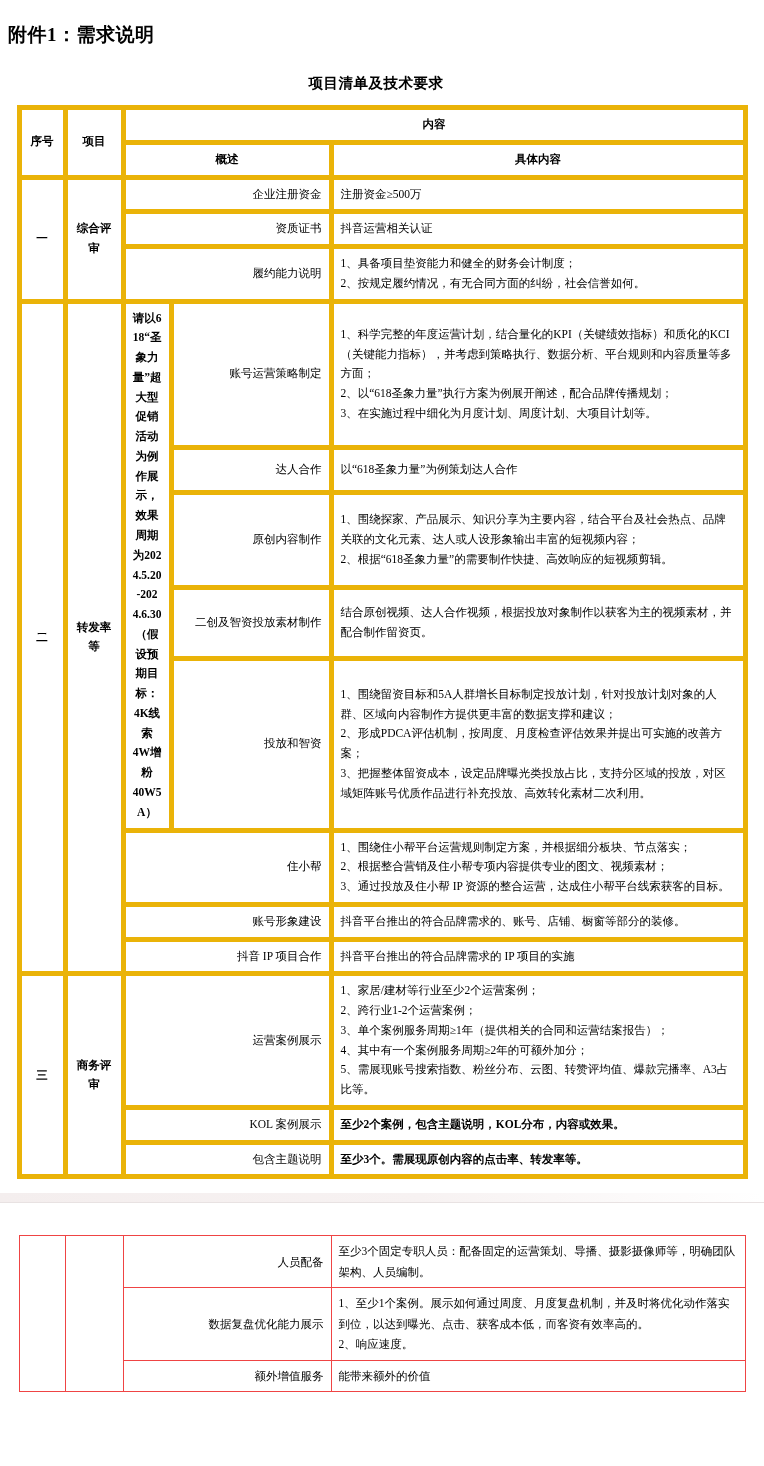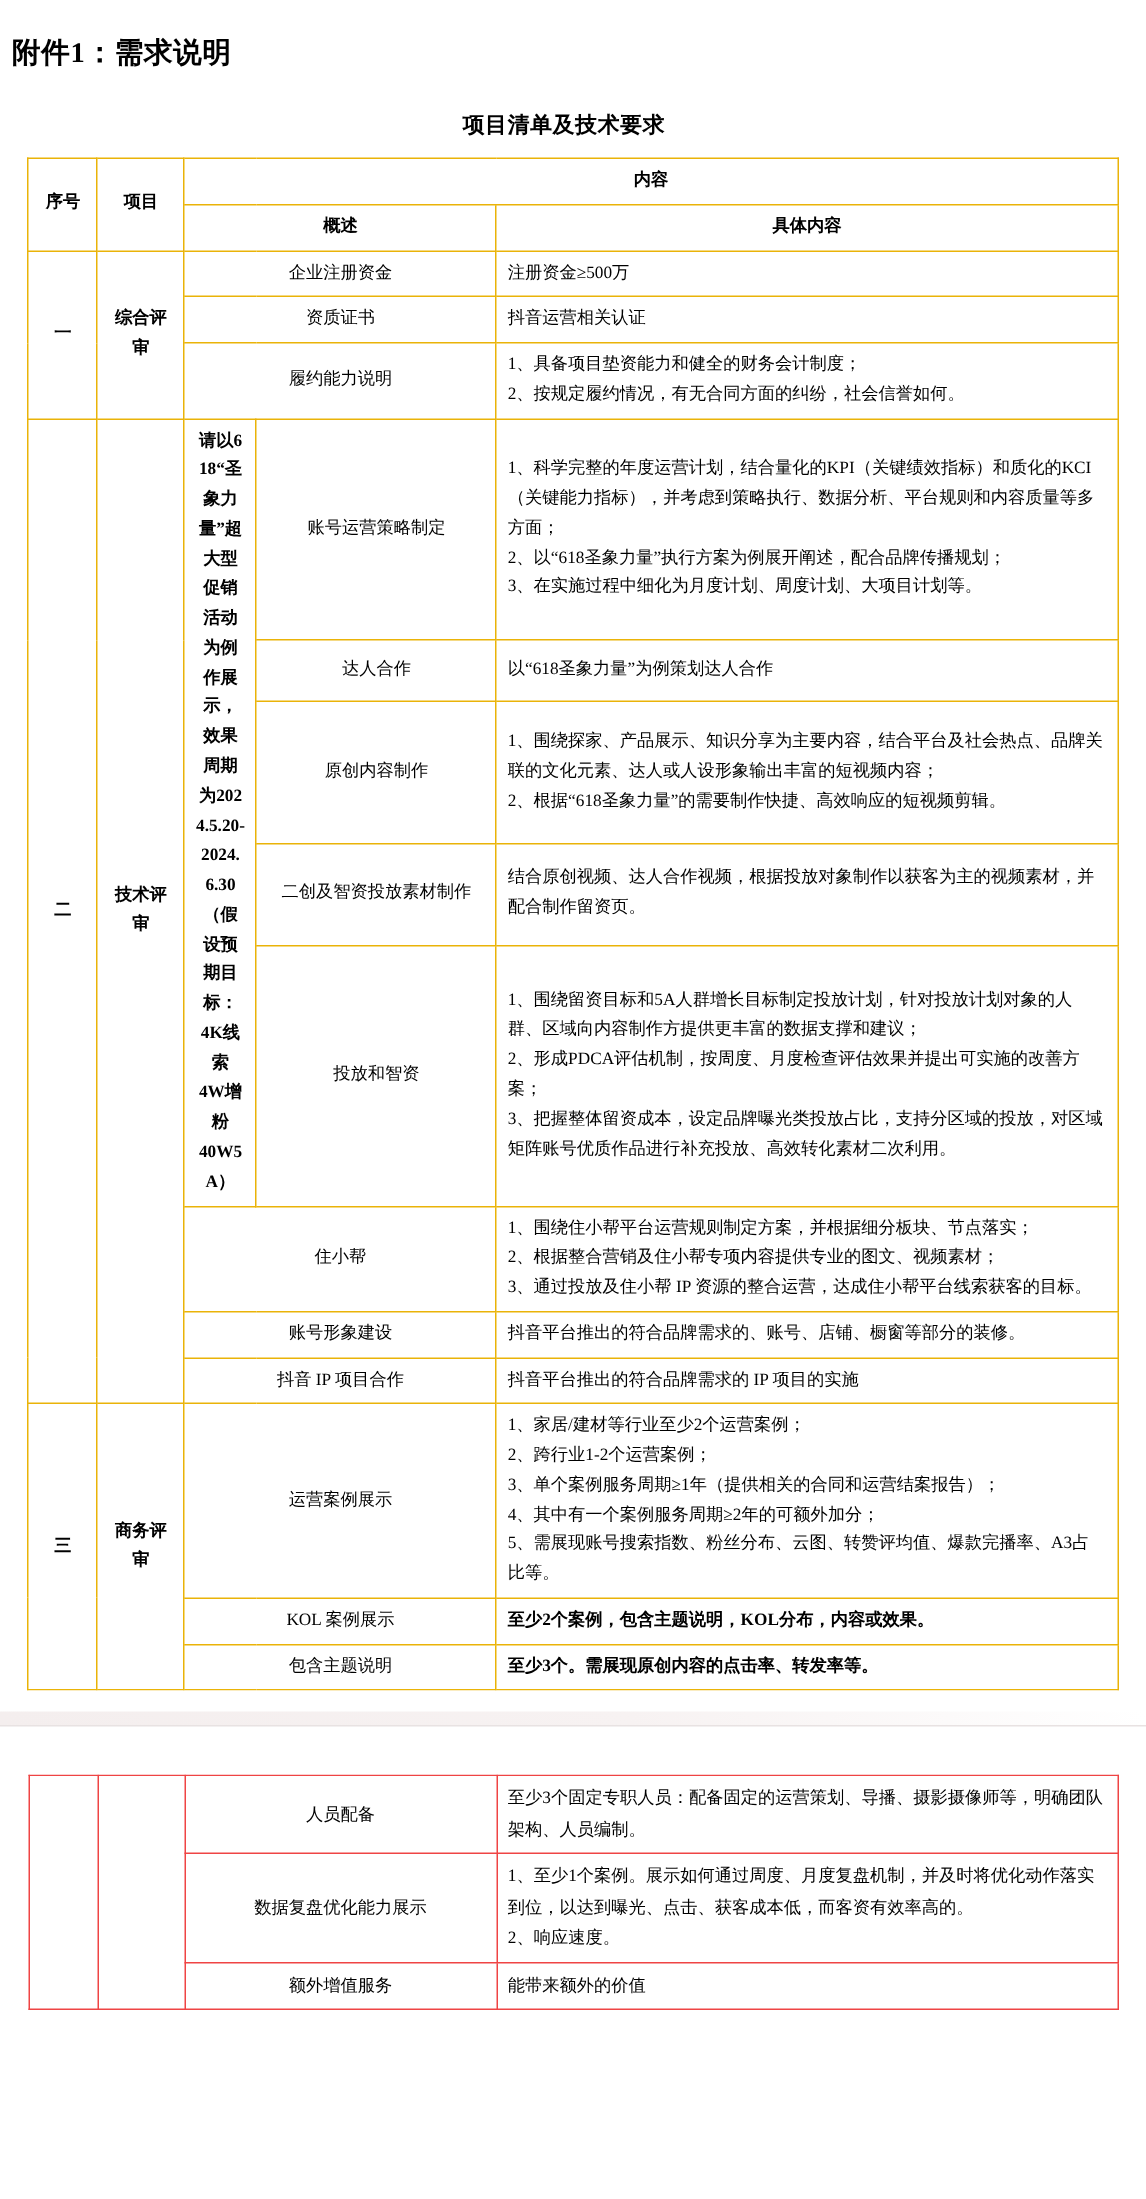--- a/index.html
+++ b/index.html
@@ -32,21 +32,21 @@
     margin: 26px 12px 12px 0;
     letter-spacing: 0.5px;
   }
   table.main {
     border-collapse: collapse;
     width: 726px;
     margin: 0 auto;
     table-layout: fixed;
   }
   table.main td, table.main th {
-    border: 1px solid #eab308;
+    border: 5px solid #eab308;
     font-size: 11.5px;
     line-height: 1.72;
     padding: 5px 7px;
     vertical-align: middle;
     font-family: "Liberation Serif", "DejaVu Serif", serif;
     word-break: break-all;
   }
   .hdr {
     text-align: center;
     font-weight: bold;
@@ -66,21 +66,21 @@
     width: 34px;
   }
   .cat-label {
     text-align: center;
     font-weight: bold;
     font-size: 12.5px;
     width: 48px;
     line-height: 1.7;
   }
   .sub-label {
-    text-align: center;
+    text-align: right;
     font-size: 11.5px;
     line-height: 1.7;
     margin-top: 12px;
   }
   .detail {
     text-align: left;
     font-size: 11.5px;
     line-height: 1.78;
     margin-left: 16px;
   }
@@ -161,21 +161,21 @@
         <td class="detail" style="white-space:pre-line">抖音运营相关认证</td>
       </tr>
       <tr>
         <td class="sub-label ctr" colspan="2">履约能力说明</td>
         <td class="detail" style="white-space:pre-line">1、具备项目垫资能力和健全的财务会计制度；
 2、按规定履约情况，有无合同方面的纠纷，社会信誉如何。</td>
       </tr>
 
       <tr>
         <td class="vert-label" rowspan="8">二</td>
-        <td class="cat-label" rowspan="8">技术评审</td>
+        <td class="cat-label" rowspan="8">转发率等</td>
         <td class="prompt-cell" rowspan="5" style="white-space:pre-line">请以618“圣象力量”超大型促销活动为例作展示，效果周期为2024.5.20-2024.6.30（假设预期目标：
 4K线索
 4W增粉
 40W5A）</td>
         <td class="sub-label ctr">账号运营策略制定</td>
         <td class="detail" style="white-space:pre-line">1、科学完整的年度运营计划，结合量化的KPI（关键绩效指标）和质化的KCI（关键能力指标），并考虑到策略执行、数据分析、平台规则和内容质量等多方面；
 2、以“618圣象力量”执行方案为例展开阐述，配合品牌传播规划；
 3、在实施过程中细化为月度计划、周度计划、大项目计划等。</td>
       </tr>
       <tr>

